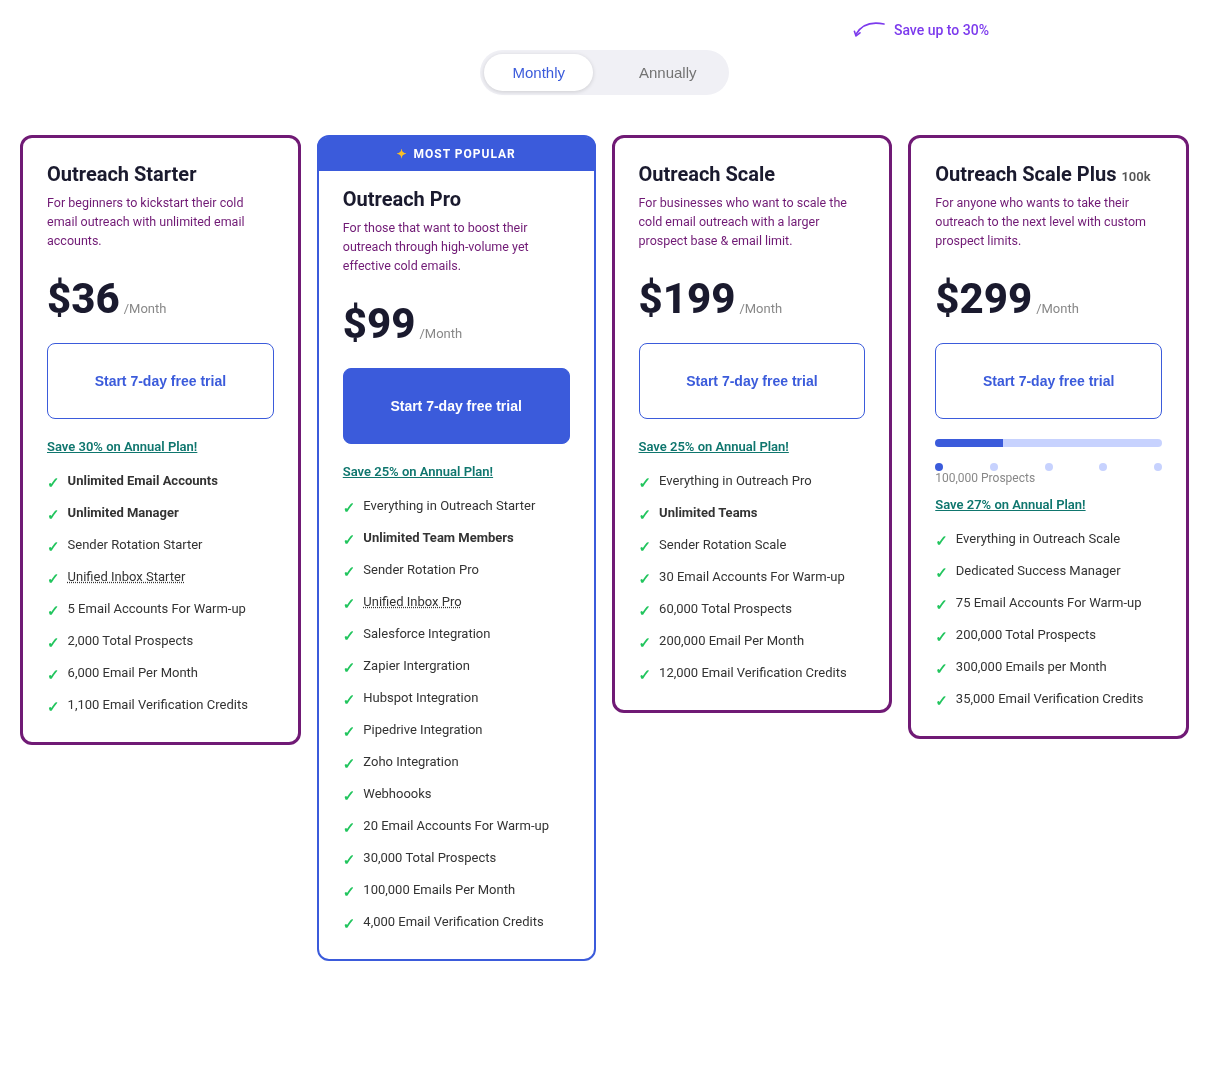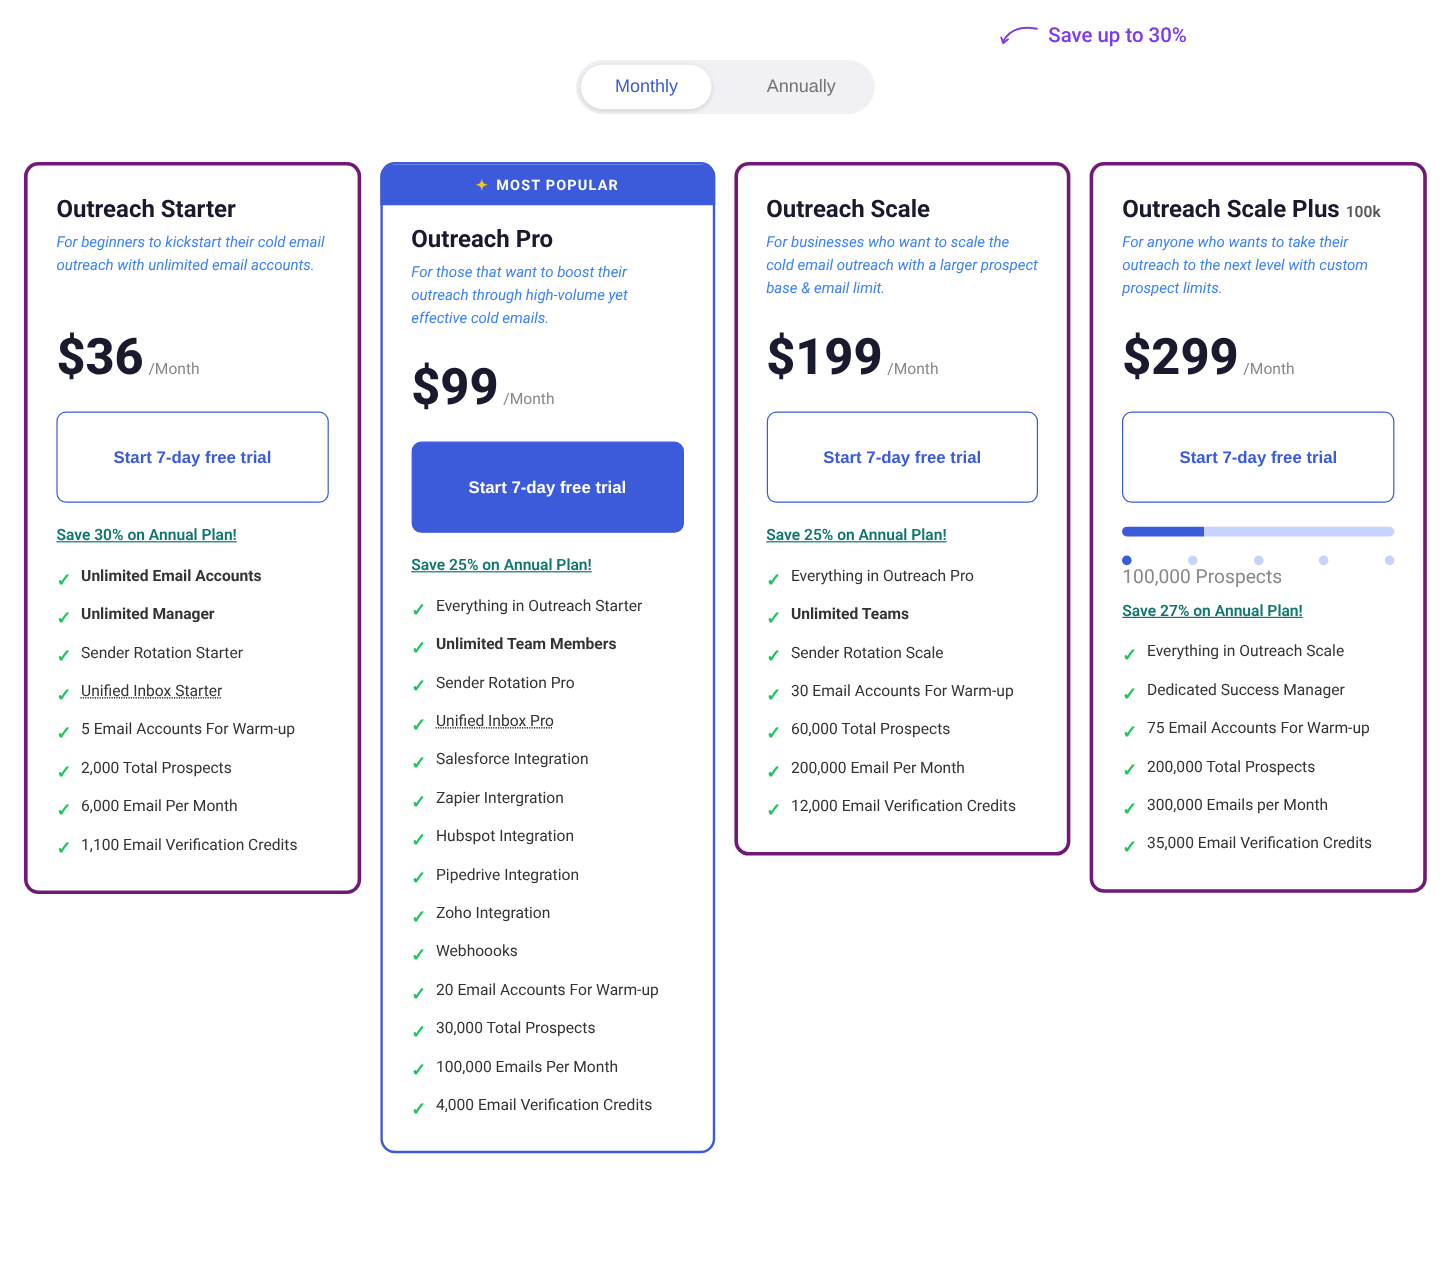--- a/index.html
+++ b/index.html
@@ -19,21 +19,21 @@
     }
 
     .save-badge {
       position: absolute;
       right: 200px;
       top: -10px;
       display: flex;
       align-items: center;
       gap: 6px;
       color: #7c3aed;
-      font-size: 17px;
+      font-size: 14px;
       font-weight: 500;
     }
 
     .save-badge .arrow-svg {
       width: 40px;
       height: 20px;
     }
 
     .toggle-container {
       display: flex;
@@ -116,25 +116,24 @@
     }
 
     .plan-title .badge-100k {
       font-size: 13px;
       font-weight: 600;
       color: #555;
     }
 
     .plan-desc {
       font-size: 12.5px;
-      color: #3b82f6;
+      color: #701a75;
       line-height: 1.5;
       margin-bottom: 20px;
       min-height: 60px;
-      font-style: italic;
     }
 
     .plan-price {
       display: flex;
       align-items: baseline;
       gap: 4px;
       margin-bottom: 20px;
     }
 
     .price-amount {
@@ -236,21 +235,21 @@
       height: 8px;
       border-radius: 50%;
       background: #3b5bdb;
     }
 
     .slider-dot.light {
       background: #c7d2fe;
     }
 
     .prospect-label {
-      font-size: 16px;
+      font-size: 12px;
       color: #888;
       margin-bottom: 12px;
     }
 
     .sparkle-icon {
       display: inline-block;
       color: #fbbf24;
     }
   </style>
 </head>

